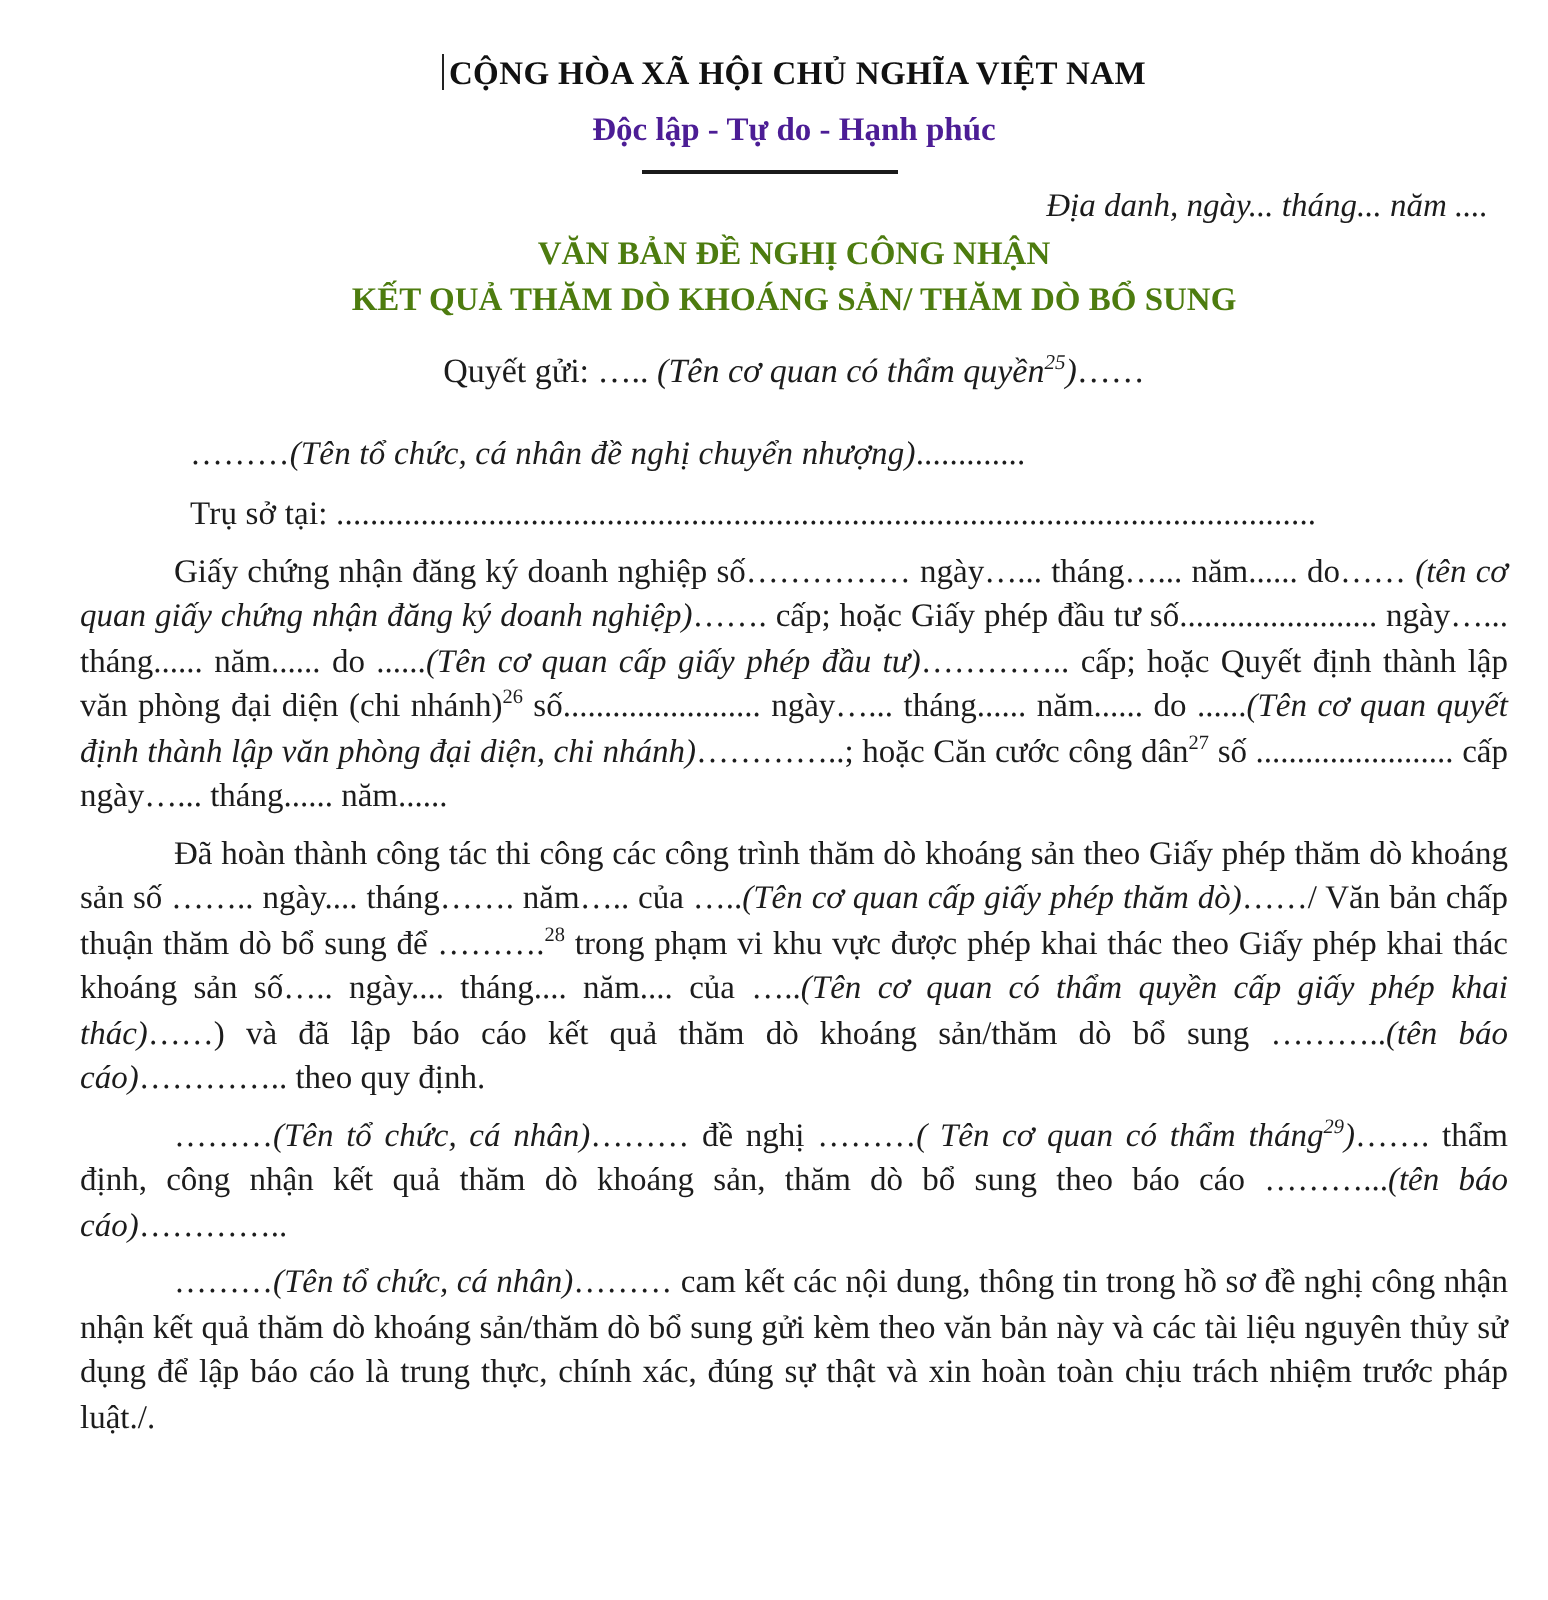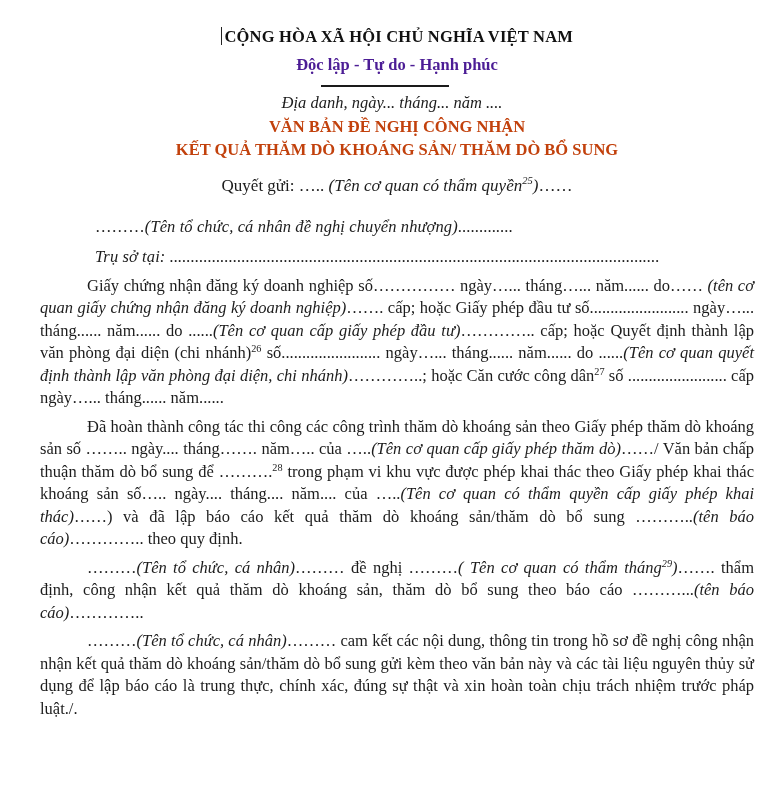--- a/index.html
+++ b/index.html
@@ -49,41 +49,41 @@
   }
   .divider {
     width: 128px;
     height: 0;
     border-top: 2px solid #1a1a1a;
     margin: 9px auto 0;
     transform: translateX(-12px);
   }
   .place-date {
     font-style: italic;
-    text-align: center;
+    text-align: right;
     padding-right: 10px;
     margin-top: 5px !important;
     line-height: 22px !important;
   }
   .doc-title {
     font-size: 17.5px;
     font-weight: bold;
     text-align: center;
     line-height: 22px !important;
-    color: #c2410c;
+    color: #4d7c0f;
   }
   .doc-title.first { margin-top: 2px !important; }
   .doc-title.second { margin-top: 1px !important; }
   .recipient {
     text-align: center;
     margin-top: 14px !important;
     font-size: 17px !important;
   }
   .org-line  { margin-top: 18px !important; padding-left: 55px; }
-  .addr-line { margin-top: 8px  !important; padding-left: 55px; font-style: italic; }
+  .addr-line { margin-top: 8px  !important; padding-left: 55px; }
   .phone-line{ margin-top: 8px  !important; padding-left: 55px; }
   .para {
     margin-top: 6px !important;
     text-align: justify;
     text-indent: 47px;
   }
   .it  { font-style: italic; }
   sup {
     font-size: 0.62em;
     line-height: 0;

